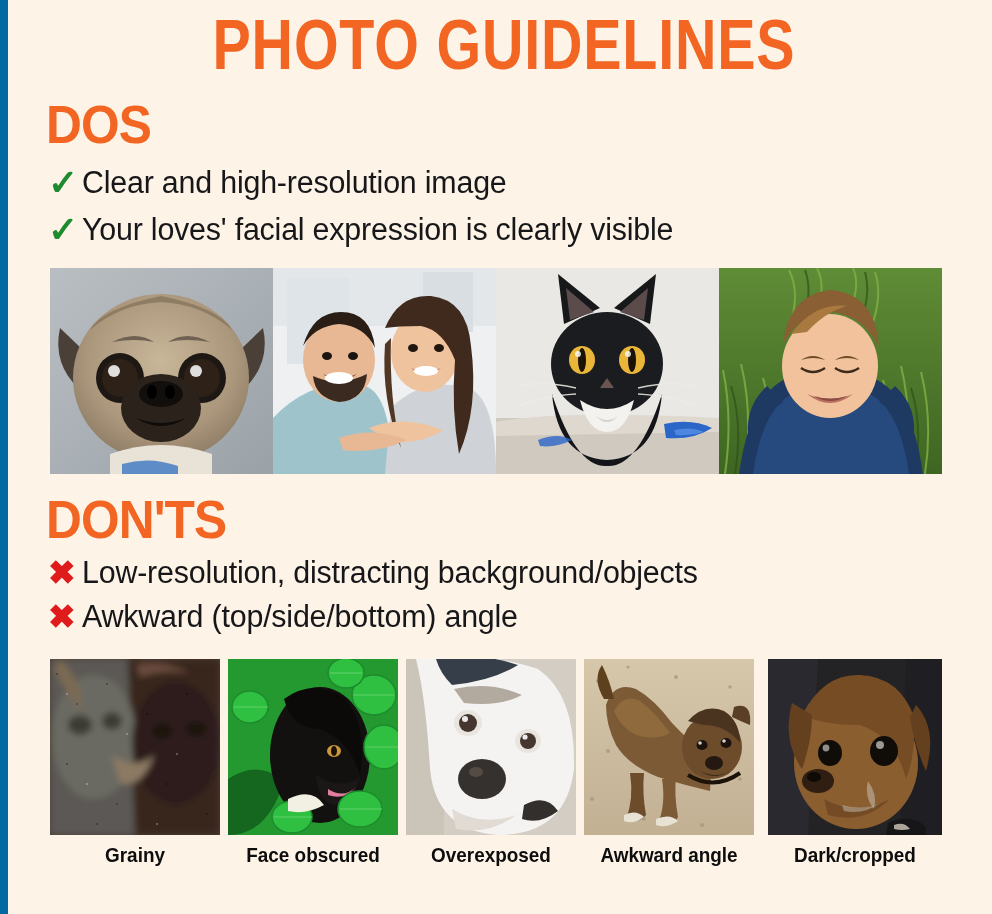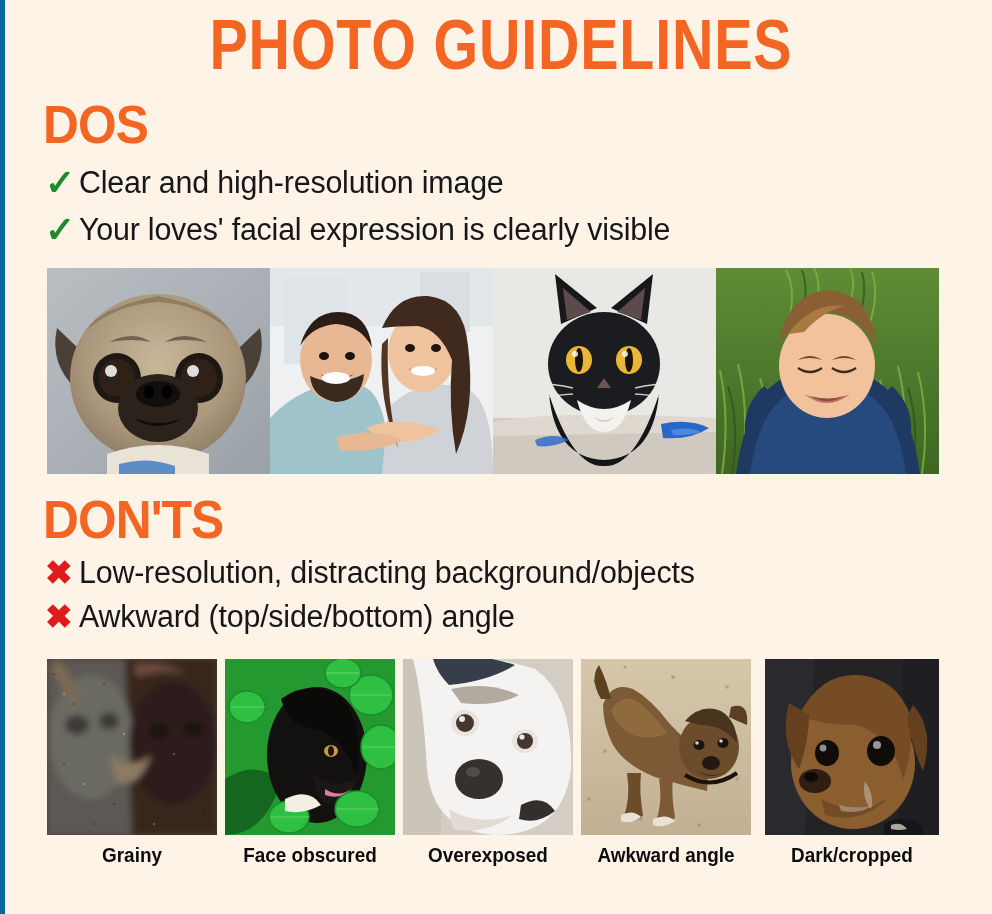--- a/index.html
+++ b/index.html
@@ -8,21 +8,21 @@
     background: #ffffff;
   }
   body {
     font-family: "Liberation Sans", sans-serif;
   }
   #poster {
     position: relative;
     width: 992px;
     height: 914px;
     background: #fdf3e7;
-    border-left: 5px solid #0369a1;
+    border-left: 8px solid #0369a1;
     box-sizing: border-box;
     overflow: hidden;
   }
 
   
   .poster-title {
     position: absolute;
     left: 0;
     top: 8px;
     width: 992px;

